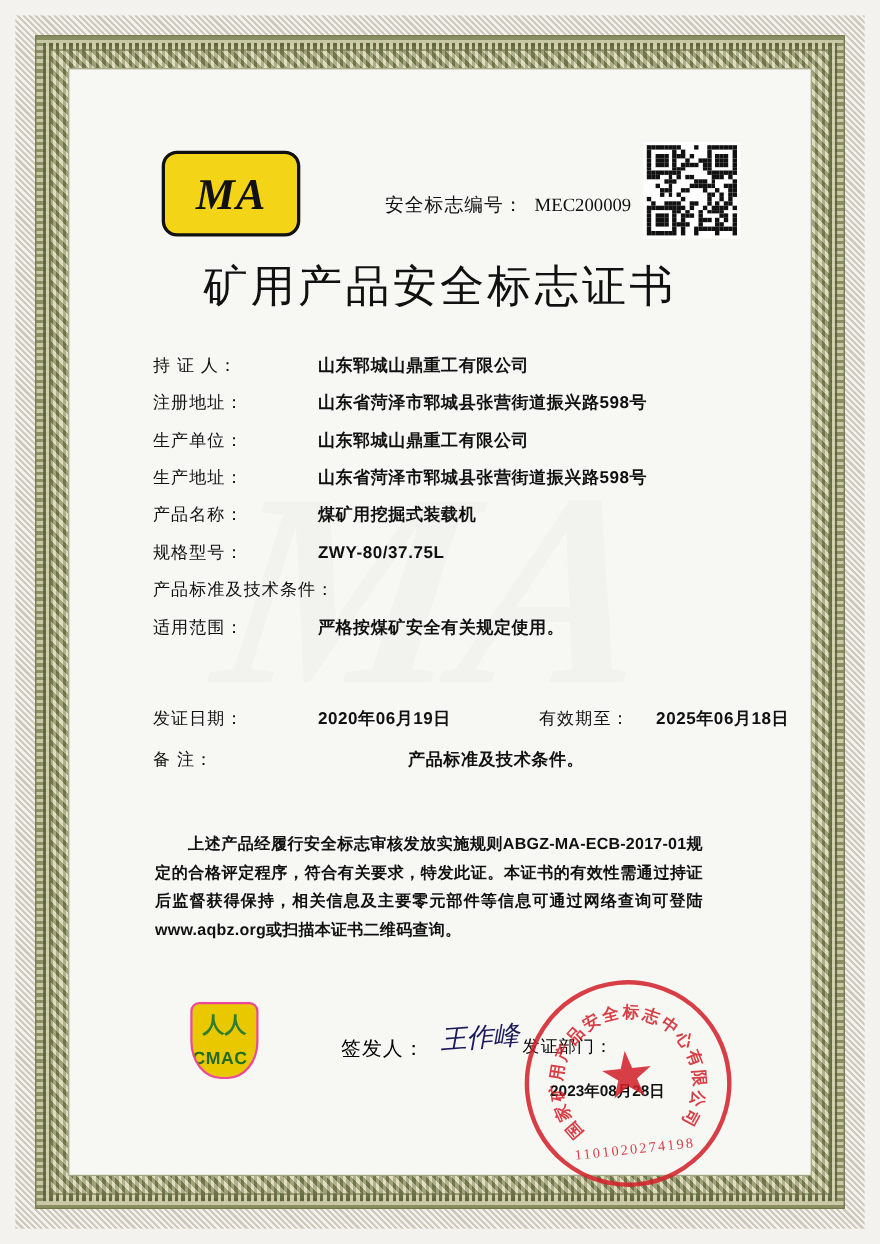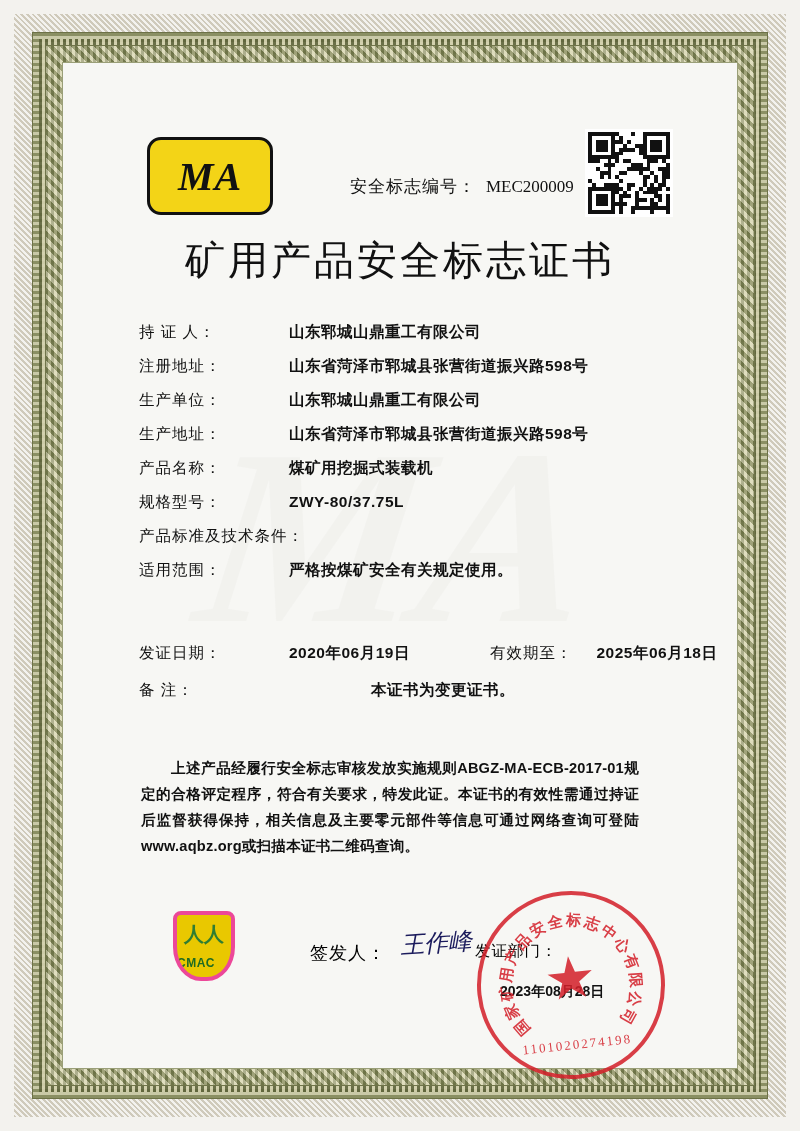--- a/index.html
+++ b/index.html
@@ -231,40 +231,40 @@
     position: absolute;
     left: 68px;
     top: 6px;
     width: 62px;
     height: 70px;
   }
   .cmac-shield {
     width: 62px;
     height: 70px;
     background: #e9c800;
-    border: 4px solid #ec4899;
+    border: 2px solid #ec4899;
     border-radius: 8px 8px 28px 28px / 8px 8px 34px 34px;
     box-sizing: border-box;
     position: relative;
     overflow: hidden;
   }
   .cmac-shield .mark {
     position: absolute;
     left: 0; right: 0; top: 9px;
     text-align: center;
     font-size: 20px;
     color: #2f7d32;
     font-weight: bold;
     line-height: 20px;
   }
   .cmac-shield .cmac-text {
     position: absolute;
     left: 0; right: 15px; bottom: 7px;
-    text-align: left;
-    font-size: 12px;
+    text-align: center;
+    font-size: 16px;
     font-weight: bold;
     color: #1f6b22;
     letter-spacing: .5px;
   }
   .signer-label {
     position: absolute;
     left: 205px;
     top: 36px;
     font-size: 18px;
     letter-spacing: 1px;
@@ -859,21 +859,21 @@
 
       <div class="field-row dates">
         <div class="field-label">发证日期：</div>
         <div class="field-value">2020年06月19日</div>
         <div class="seg2-label">有效期至：</div>
         <div class="field-value seg2-value">2025年06月18日</div>
       </div>
 
       <div class="field-row">
         <div class="field-label">备    注：</div>
-        <div class="field-value indent2">本证书为变更证书。</div>
+        <div class="field-value indent2">产品标准及技术条件。</div>
       </div>
 
     </div>
 
     <div class="paragraph">上述产品经履行安全标志审核发放实施规则ABGZ-MA-ECB-2017-01规定的合格评定程序，符合有关要求，特发此证。本证书的有效性需通过持证后监督获得保持，相关信息及主要零元部件等信息可通过网络查询可登陆www.aqbz.org或扫描本证书二维码查询。</div>
 
     <div class="sign-area">
 
       <div class="cmac-badge">
         <div class="cmac-shield">

